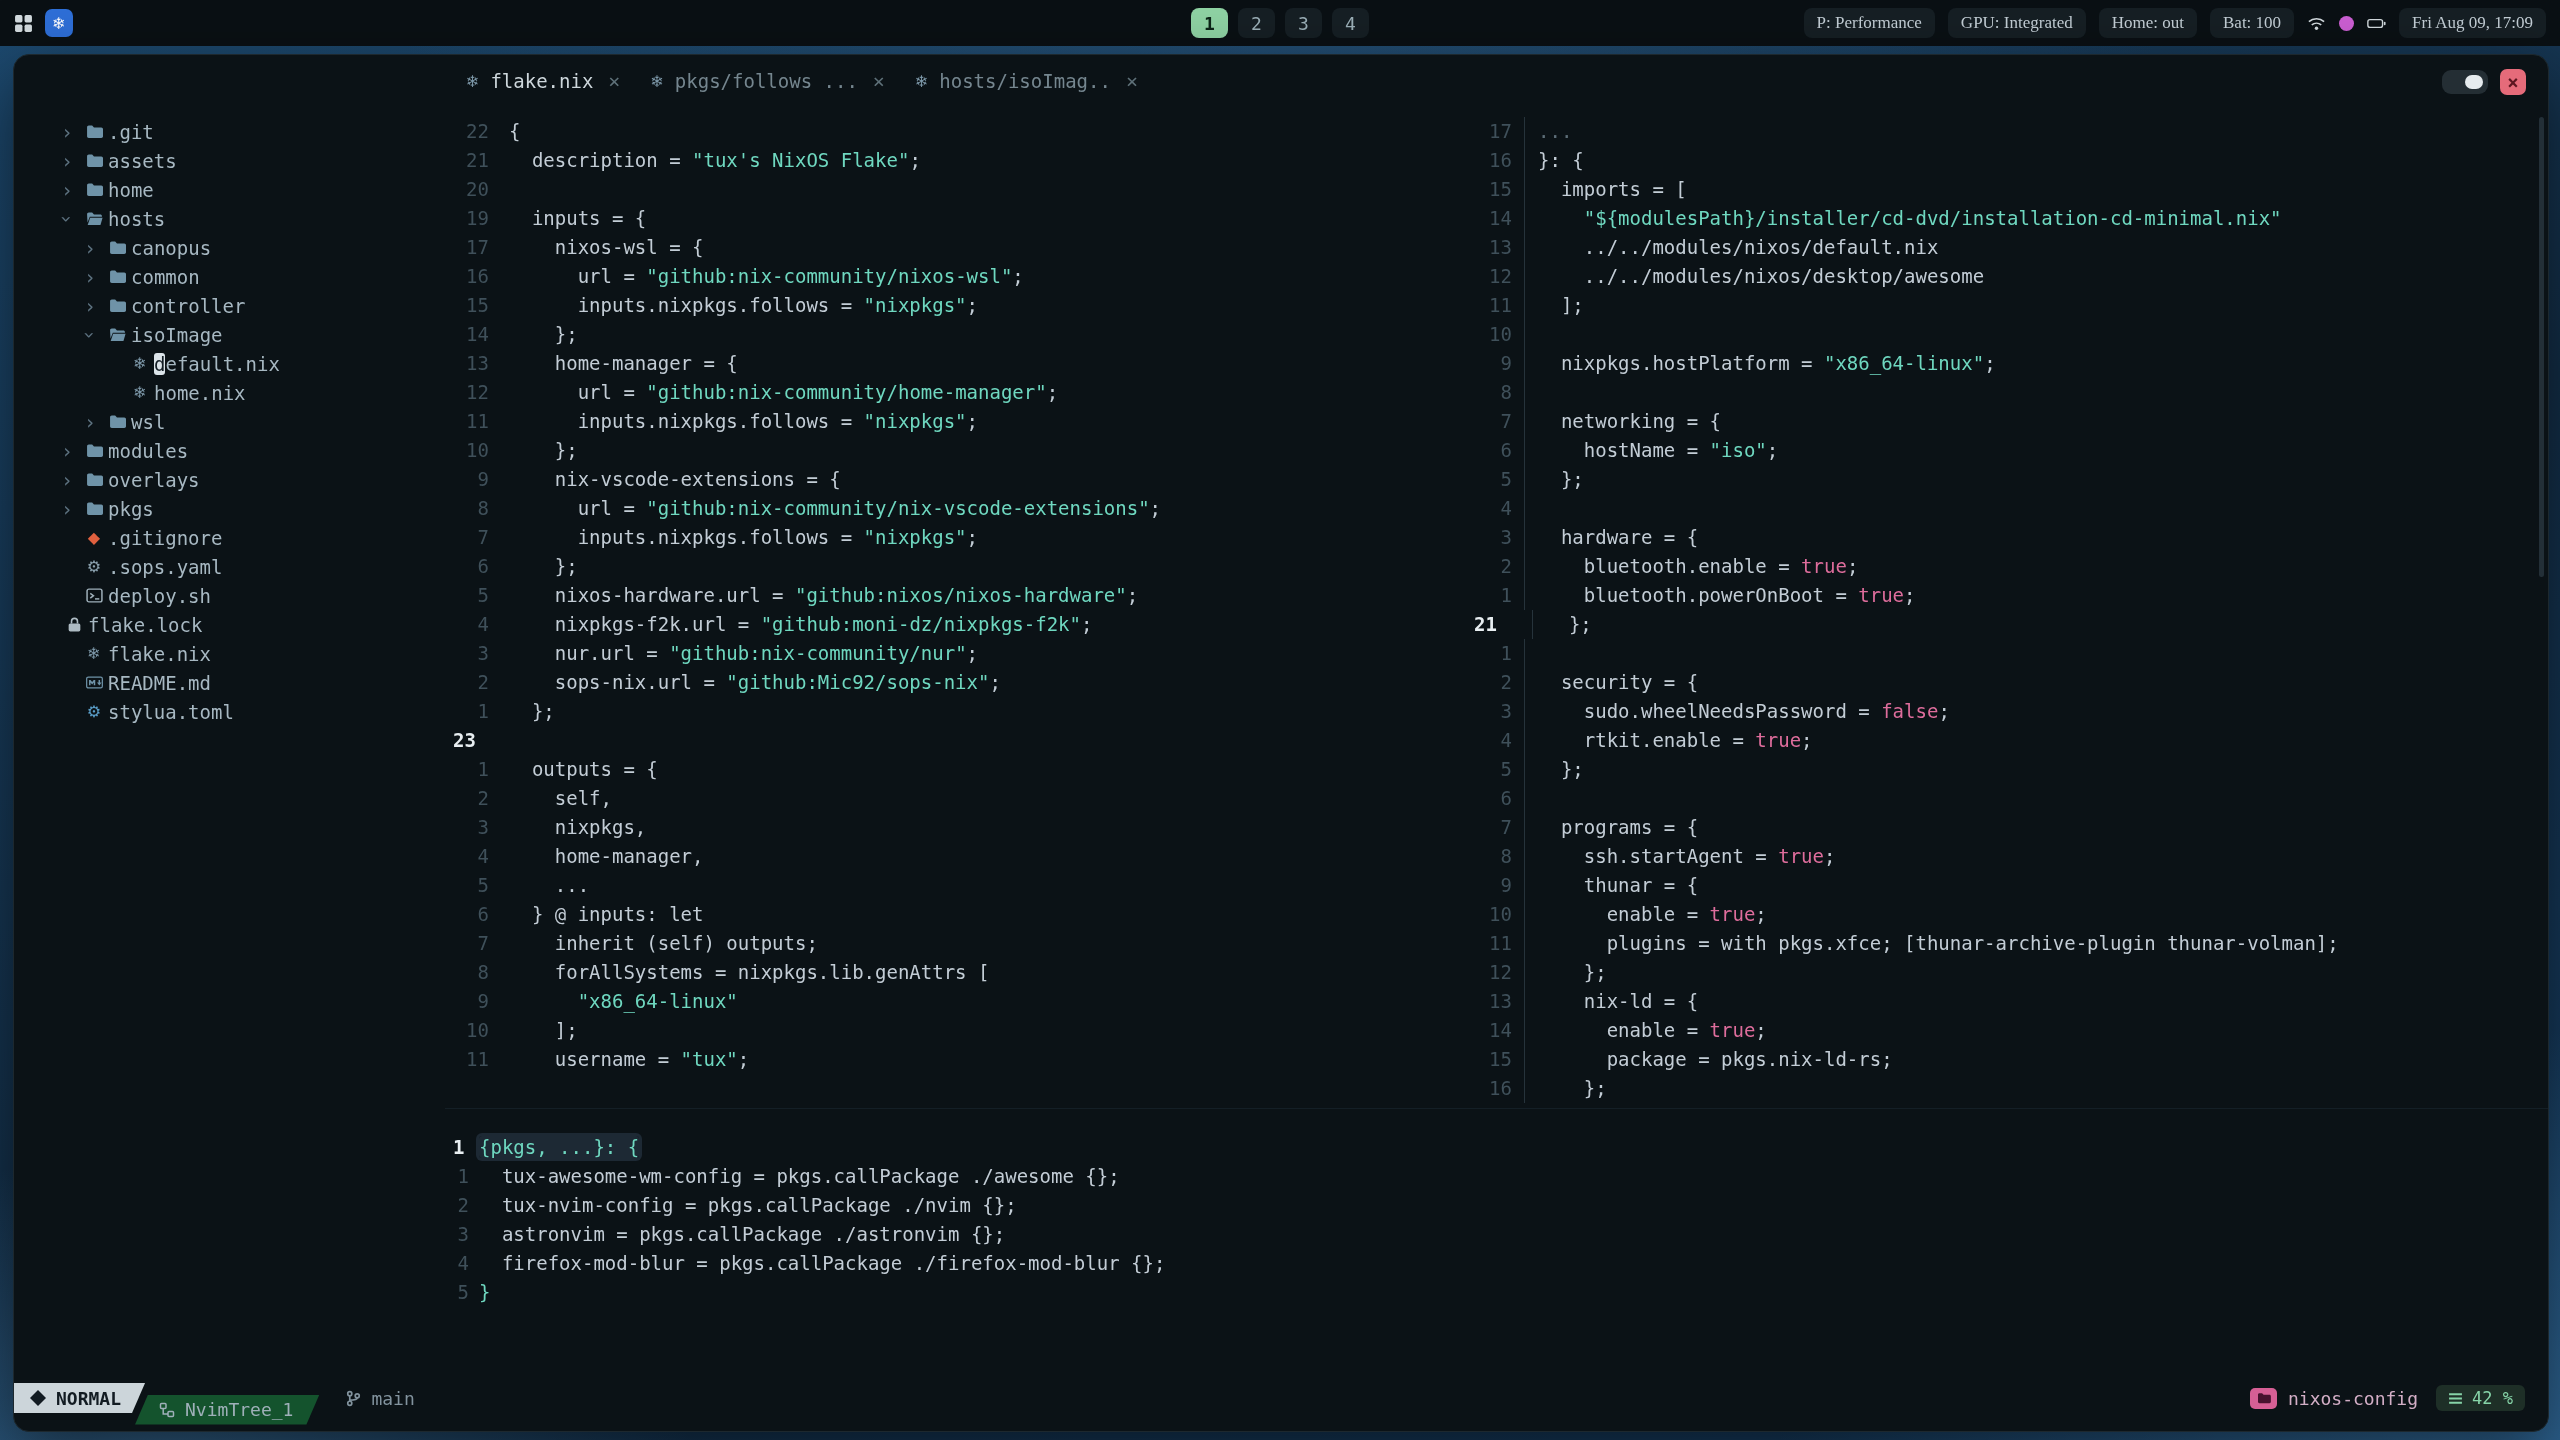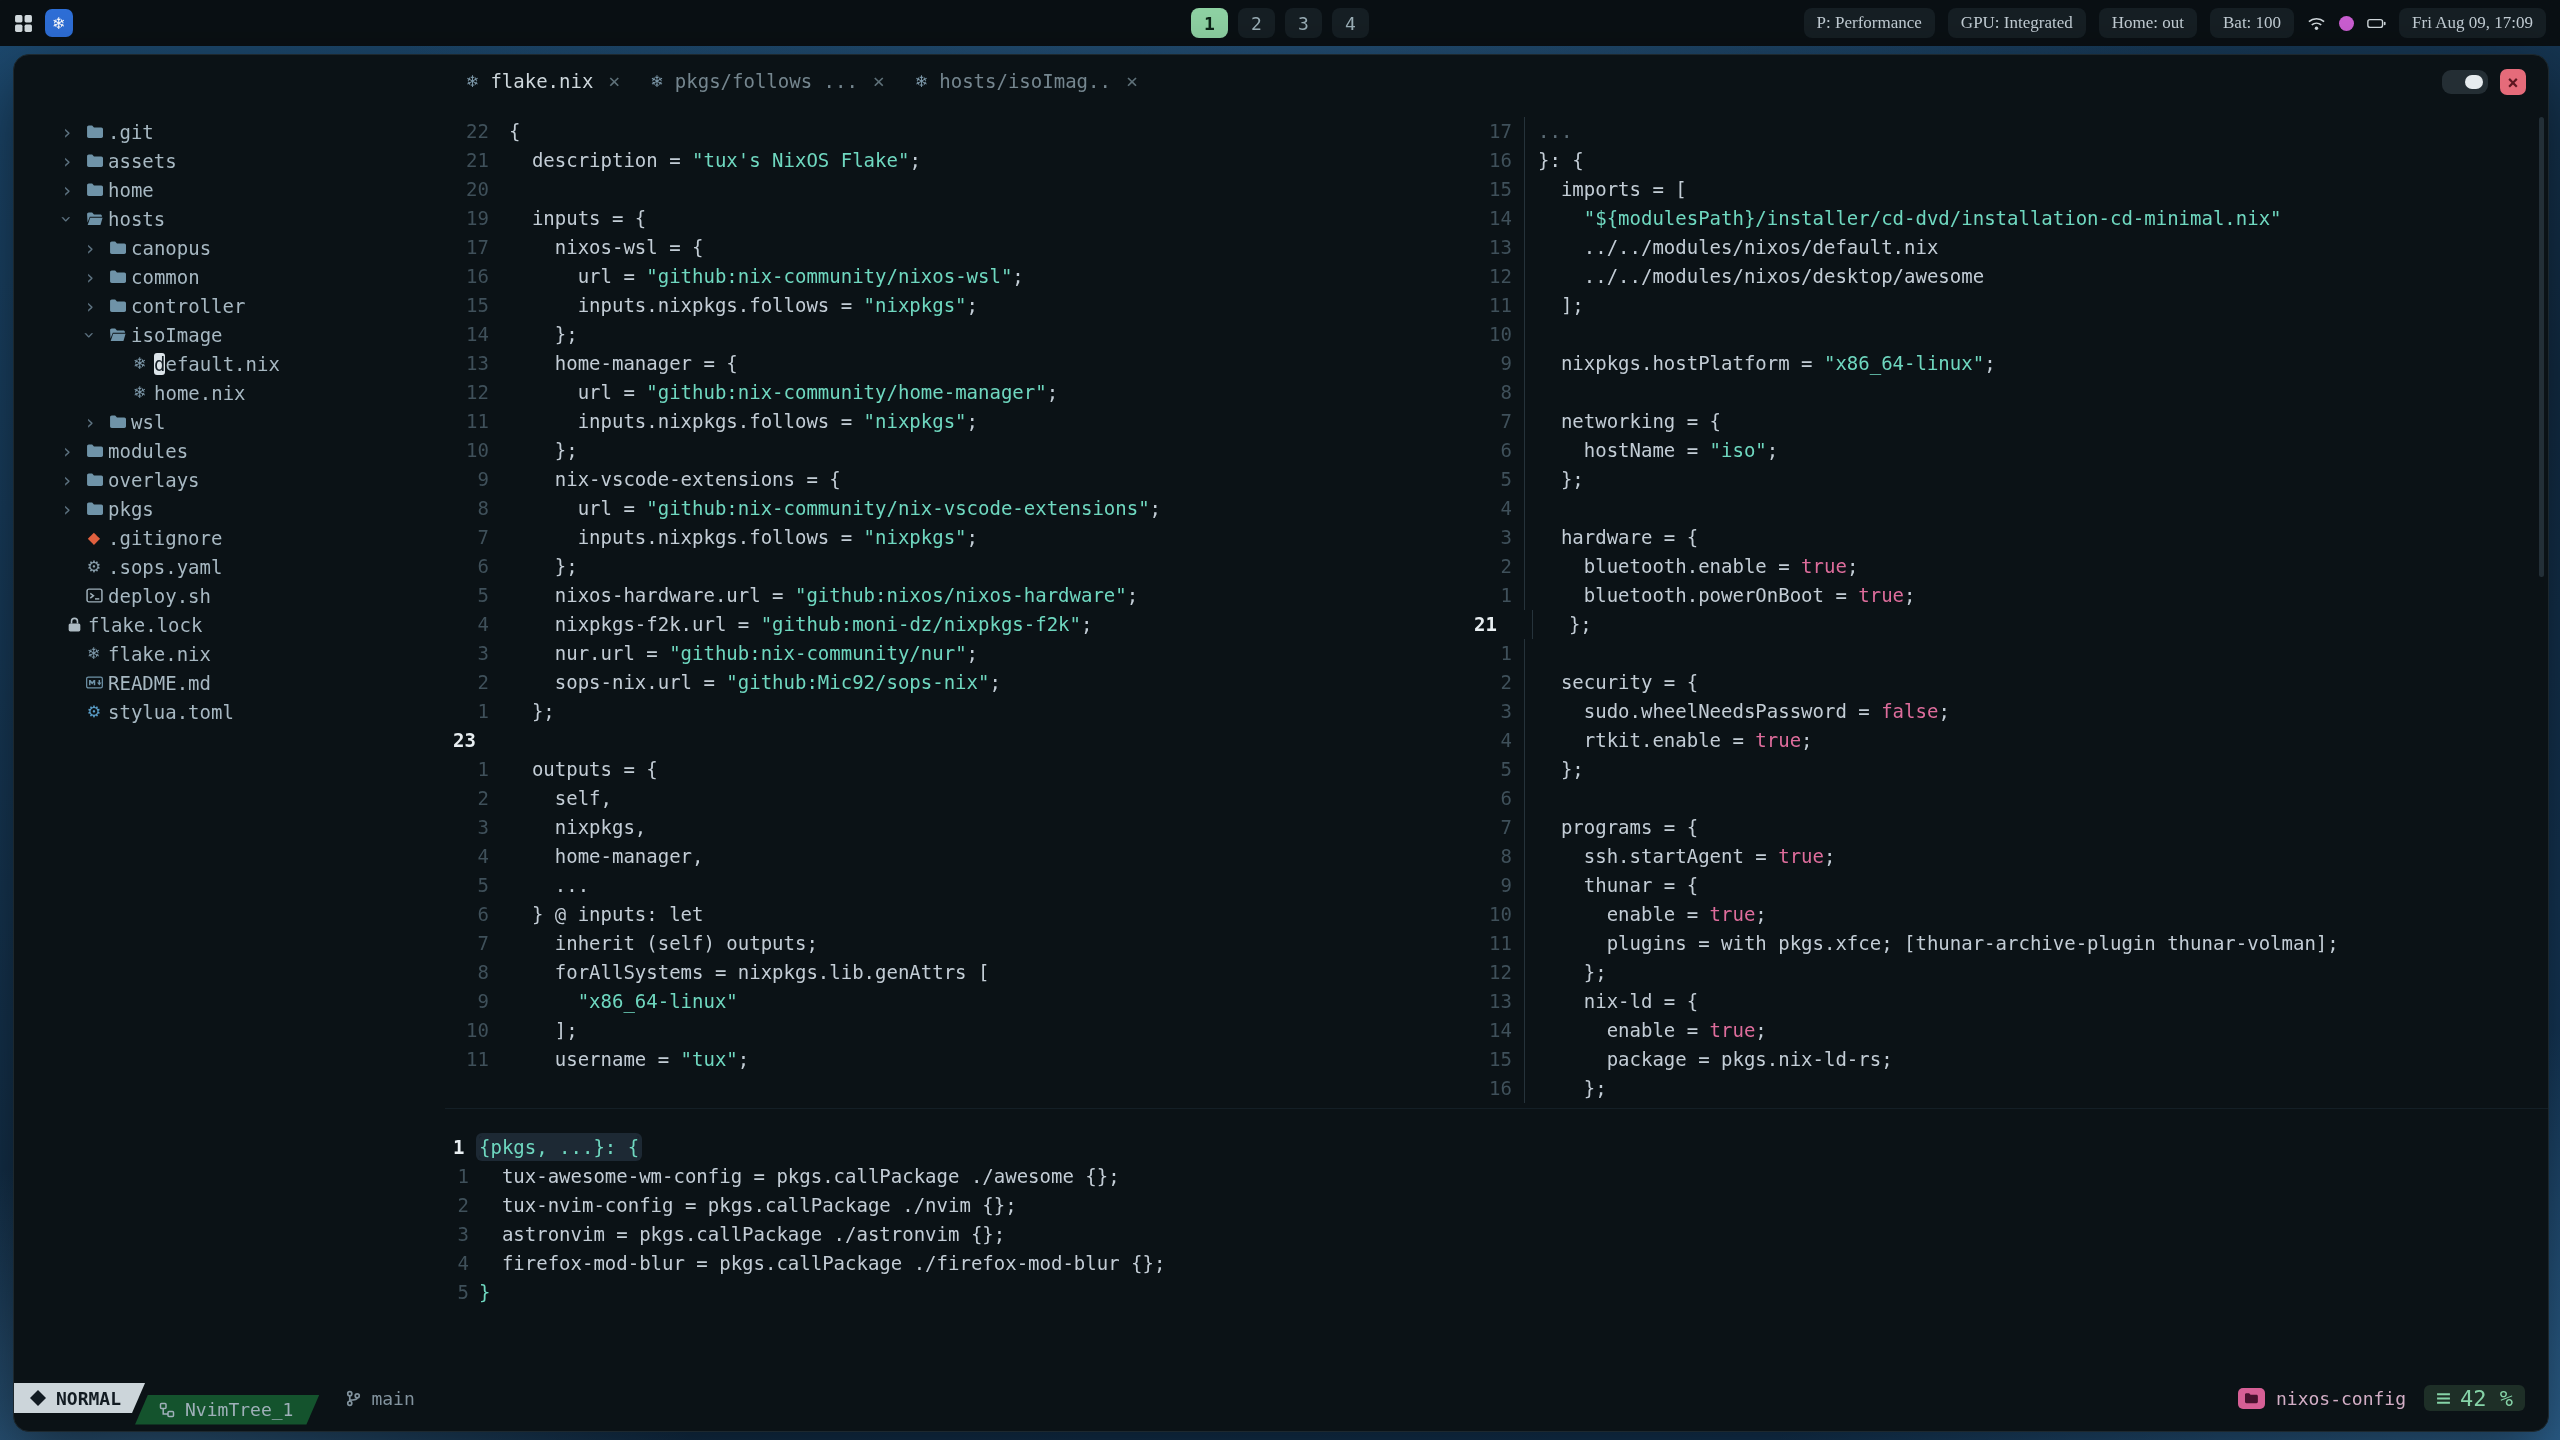--- a/index.html
+++ b/index.html
@@ -81,21 +81,21 @@
   .seg-mode{background:#ccd5da;color:#121b22;font-weight:700;padding:0 24px 0 16px;clip-path:polygon(0 0,100% 0,calc(100% - 13px) 100%,0 100%);}
   .seg-mode svg{width:16px;height:16px;fill:#121b22;}
   .seg-buf{background:#14532d;color:#9fb0b9;padding:0 26px 0 24px;margin-left:-10px;clip-path:polygon(13px 0,100% 0,calc(100% - 13px) 100%,0 100%);margin-top:23px;}
   .seg-buf svg{width:16px;height:16px;}
   .branch{display:flex;align-items:center;gap:9px;color:#82939e;margin-left:26px;}
   .branch svg{width:17px;height:17px;}
   .sl-right{margin-left:auto;display:flex;align-items:center;gap:18px;padding-right:16px;}
   .proj{display:flex;align-items:center;gap:11px;color:#d3aec6;}
   .ptile{width:27px;height:21px;border-radius:5px;background:#d65f95;display:flex;align-items:center;justify-content:center;}
   .ptile svg{width:14px;height:12px;fill:#47122e;}
-  .pos{display:flex;align-items:center;gap:9px;background:#1e2f27;color:#86d4a8;height:26px;border-radius:6px;padding:0 12px;font-size:22px;}
+  .pos{display:flex;align-items:center;gap:9px;background:#1e2f27;color:#86d4a8;height:26px;border-radius:6px;padding:0 12px;font-size:17px;}
   .pos svg{width:15px;height:13px;}
 </style>
 </head>
 <body>
 
 <div class="desktop">
 
   <div class="topbar">
     <div class="tb-left">
       <span class="tb-ico">

